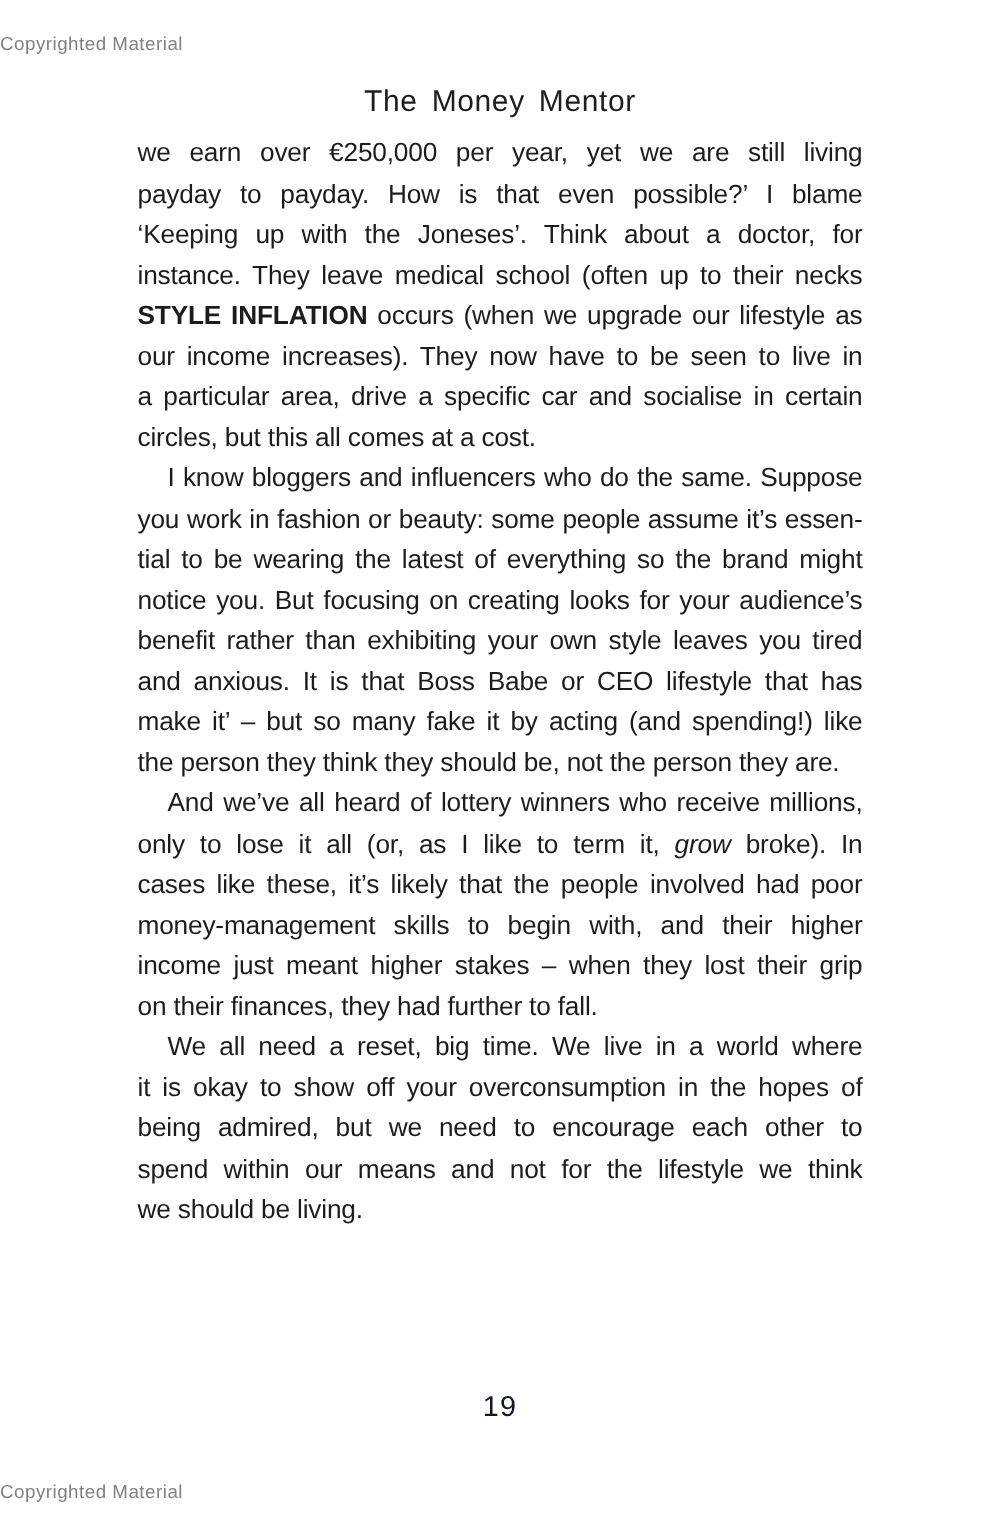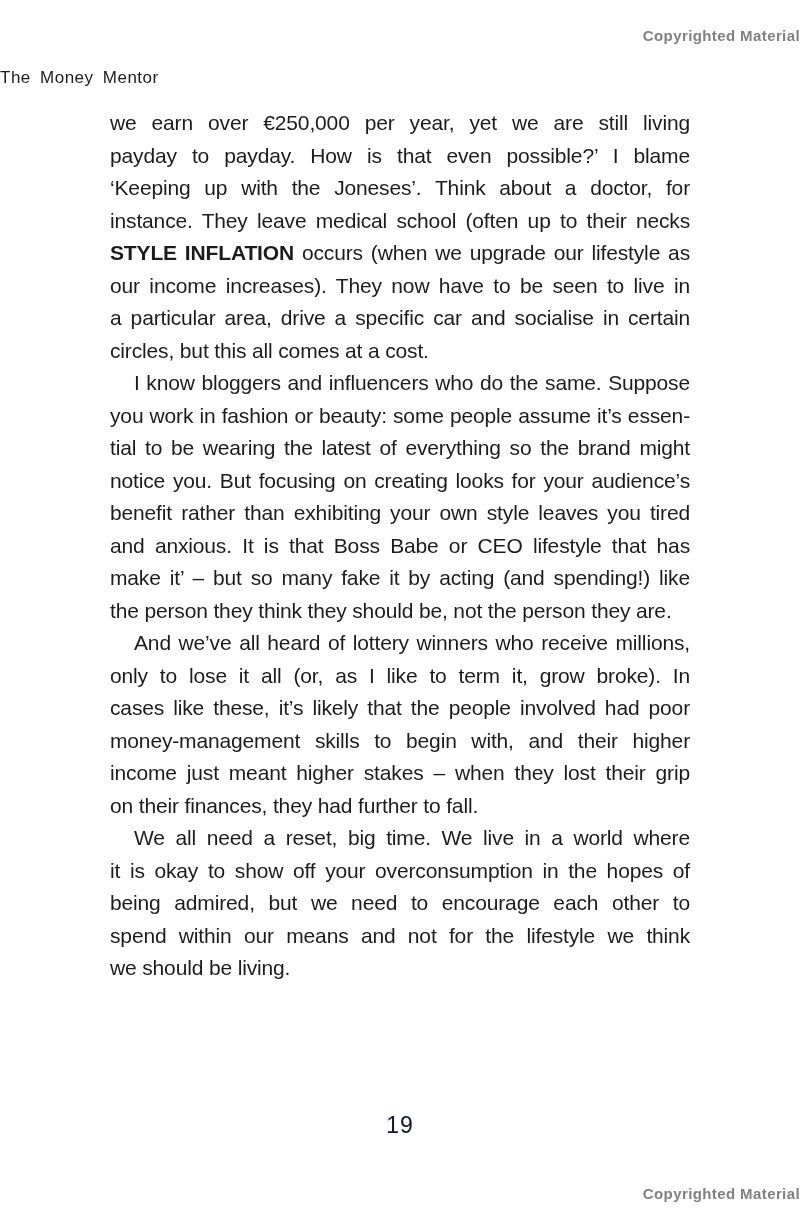--- a/index.html
+++ b/index.html
@@ -9,34 +9,34 @@
     font-family: "Liberation Sans", sans-serif;
     color: #1c1c1c;
     position: relative;
     overflow: hidden;
   }
   .page { position: absolute; inset: 0; background: #ffffff; }
 
   .watermark {
     position: absolute;
     left: 0; width: 100%;
-    text-align: right;
+    text-align: left;
     font-size: 15px;
-    font-weight: 700;
+    font-weight: 400;
     letter-spacing: 0.4px;
     color: #818181;
   }
   .watermark.top { top: 27px; }
   .watermark.bottom { top: 1185px; }
 
   .running-head {
     position: absolute;
     top: 68px; left: 0; width: 100%;
-    text-align: left;
-    font-size: 17px;
+    text-align: center;
+    font-size: 24px;
     letter-spacing: 0.5px;
     word-spacing: 4px;
     color: #1d1d1d;
   }
 
   .body-text {
     position: absolute;
     left: 110px; top: 107px; width: 580px;
     font-size: 21px;
     line-height: 32.5px;
@@ -44,21 +44,21 @@
     color: #1c1c1c;
   }
   .line {
     text-align: justify;
     text-align-last: justify;
     white-space: normal;
   }
   .line.last { text-align-last: left; }
   .line.indent { text-indent: 24px; }
   .bold { font-weight: 700; }
-  .italic { }
+  .italic { font-style: italic; }
 
   .page-number {
     position: absolute;
     top: 1112px; left: 0; width: 100%;
     text-align: center;
     font-size: 23px;
     color: #0f172a;
     letter-spacing: 1px;
   }
 </style>

